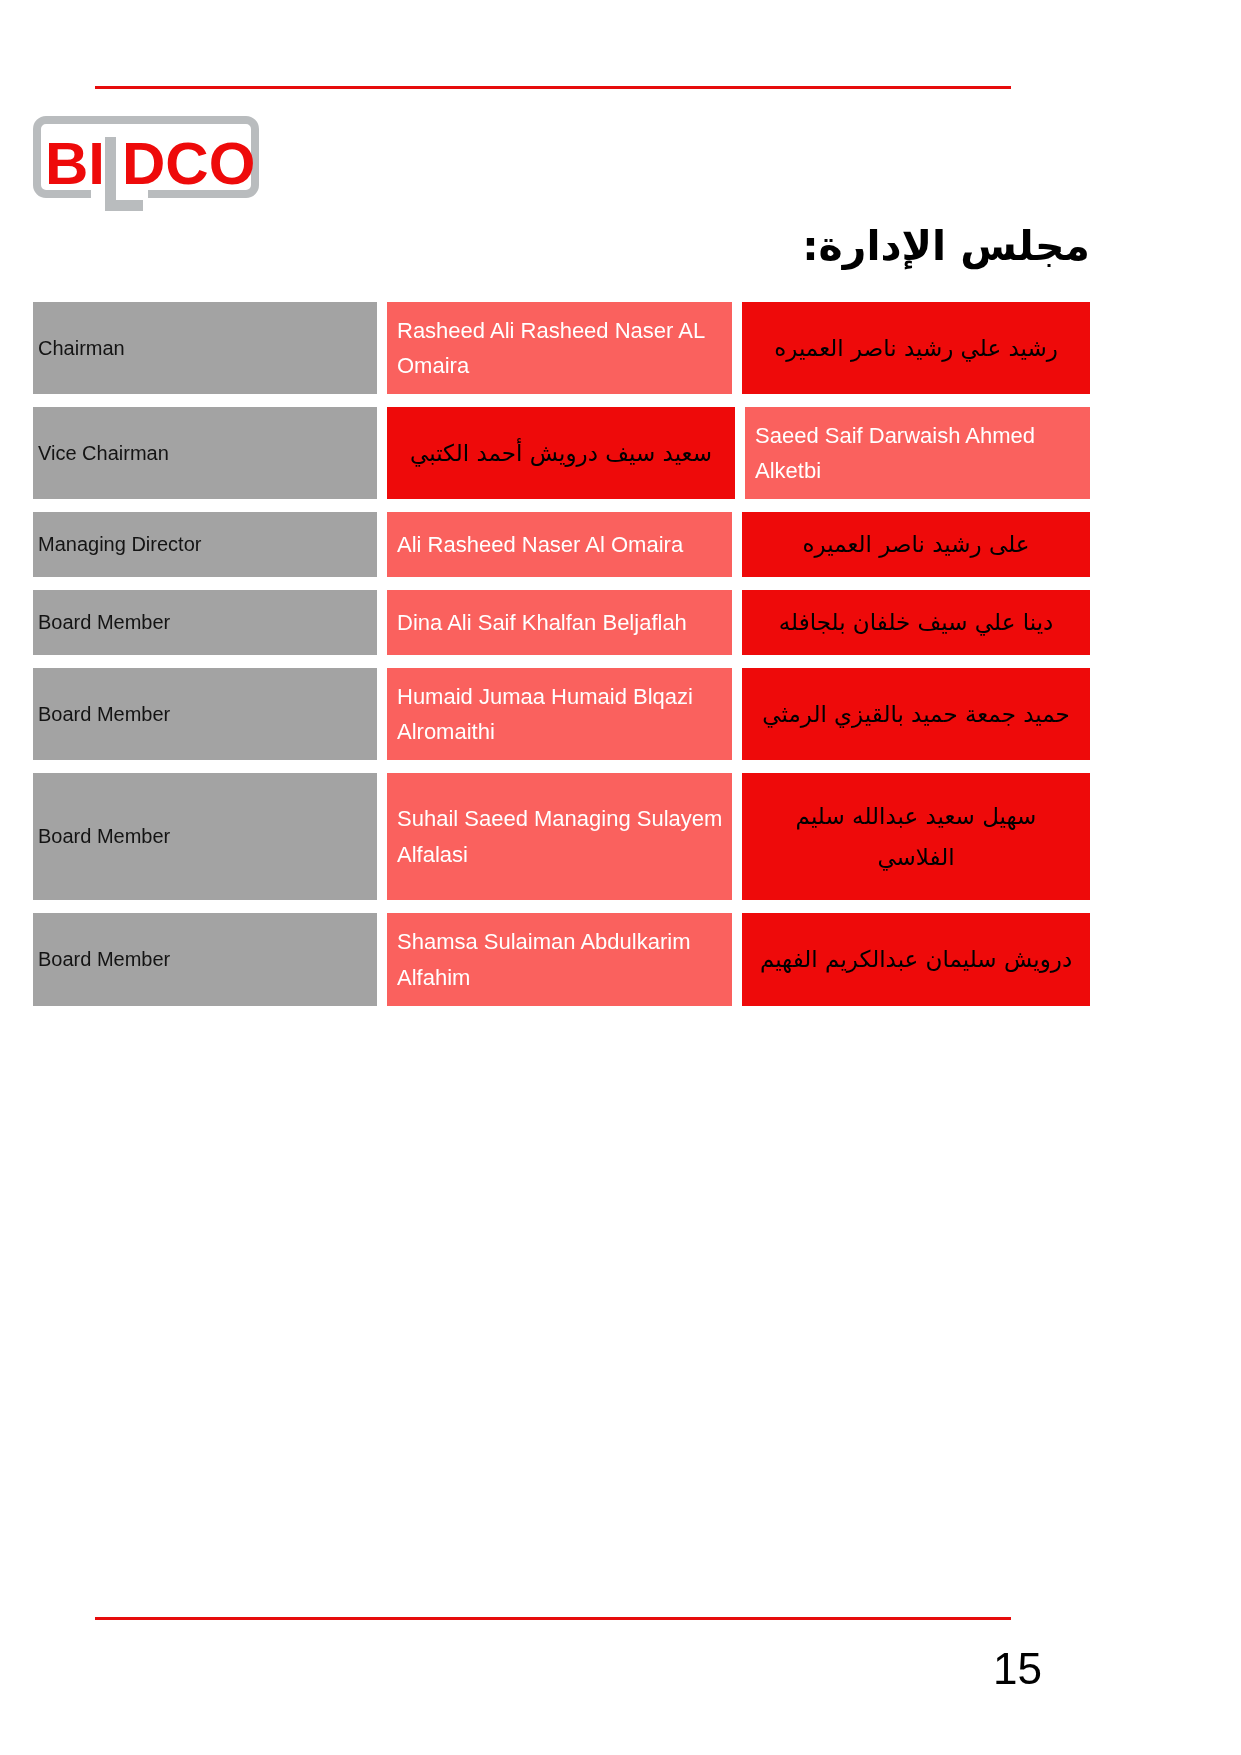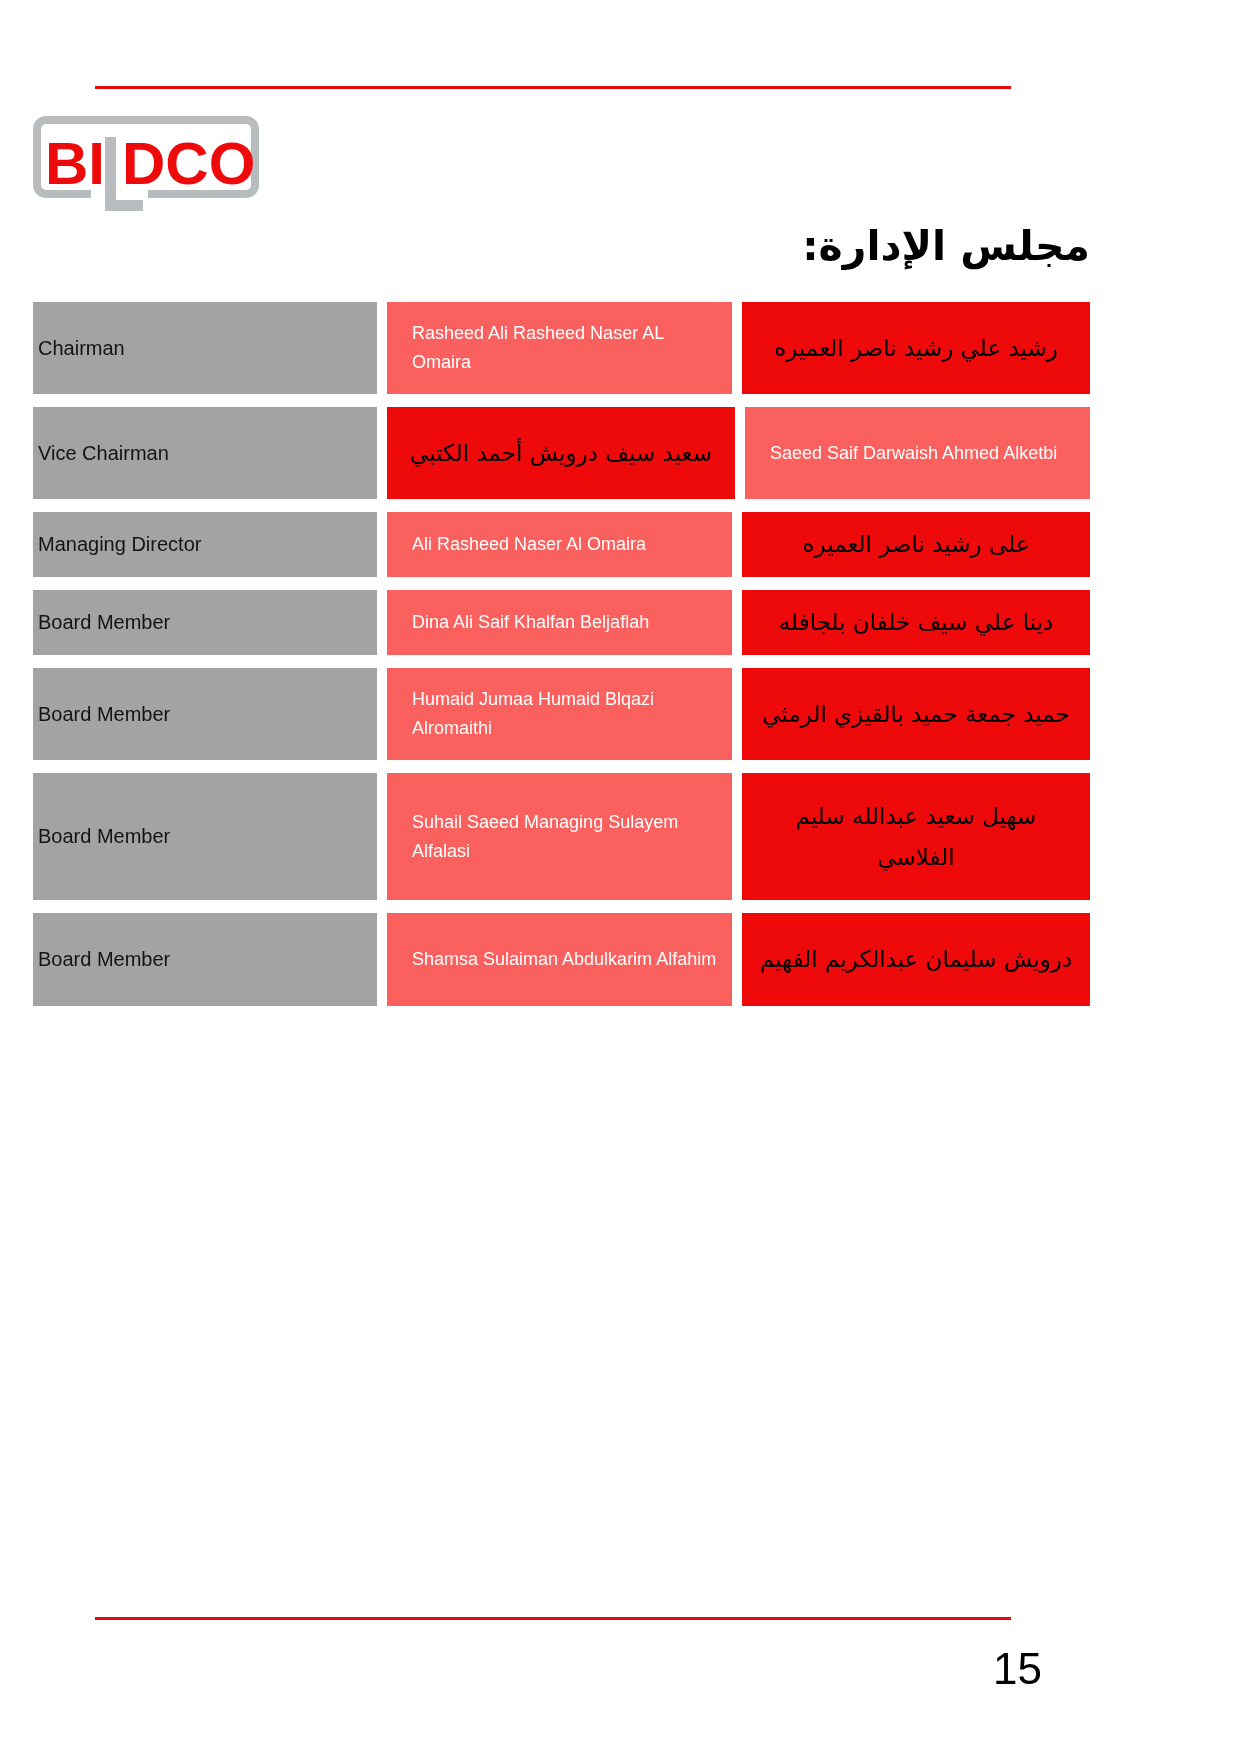--- a/index.html
+++ b/index.html
@@ -24,21 +24,21 @@
   .h-sm  { height:65px; }
   .h-xl  { height:127px; }
   .h-lg2 { height:93px; }
   .cell { display:flex; align-items:center; }
   .role-cell {
     flex:0 0 344px; background:#a3a3a3; color:#141414;
     font-size:20px; padding-left:5px;
   }
   .name-en-cell {
     flex:0 0 345px; background:#fa615e; color:#ffffff;
-    font-size:18px; line-height:1.6; padding-left:25px; padding-right:6px;
+    font-size:22px; line-height:1.6; padding-left:10px; padding-right:6px;
   }
   .name-ar-cell {
     flex:1 1 auto; background:#ee0a0a; color:#000000;
     direction:rtl; justify-content:center; text-align:center;
     font-family:"DejaVu Sans", sans-serif;
     font-size:23px; line-height:1.75; padding:0 12px;
   }
   .page-number {
     position:absolute; left:930px; top:1644px; width:112px;
     text-align:right; font-size:44px; color:#000000;

